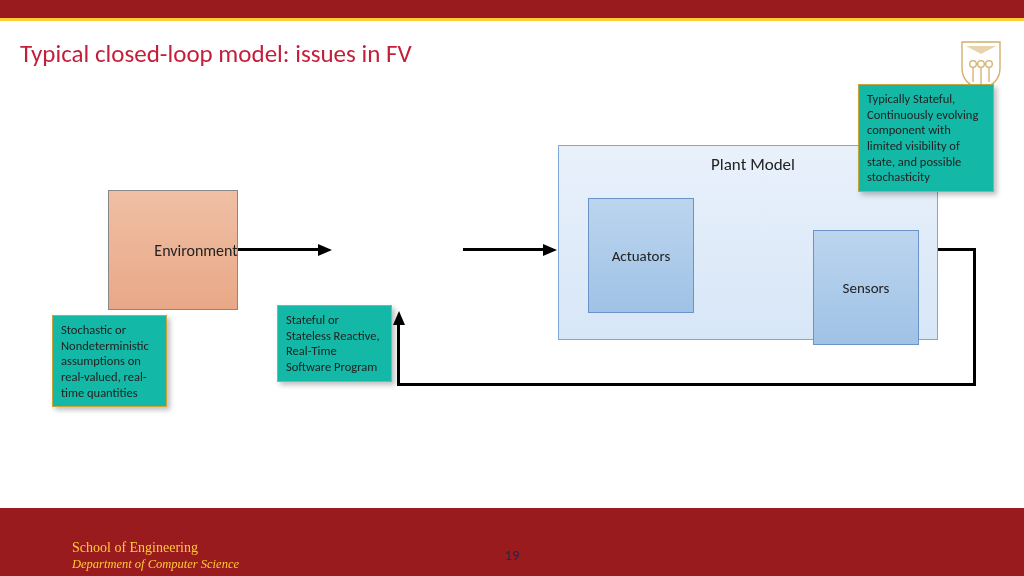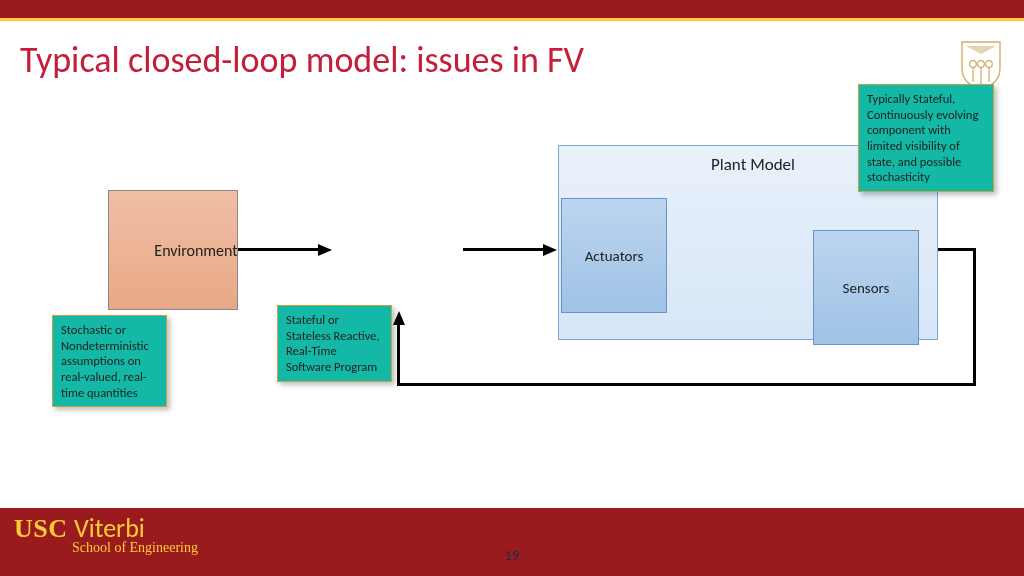--- a/index.html
+++ b/index.html
@@ -1,29 +1,29 @@
 <!DOCTYPE html>
 <html><head>
   <meta charset="utf-8">
   <style>
     * { margin: 0; padding: 0; box-sizing: border-box; }
     html, body { width: 1024px; height: 576px; font-family: Calibri, 'Segoe UI', Arial, sans-serif; background: #fff; overflow: hidden; }
     .top-bar { position: absolute; top: 0; left: 0; width: 1024px; height: 18px; background: #991b1e; }
     .gold-line { position: absolute; top: 18px; left: 0; width: 1024px; height: 3px; background: #ffcc33; }
-    .title { position: absolute; top: 38px; left: 20px; font-size: 36px; font-weight: 300; color: #c41e3a; font-family: Calibri, 'Segoe UI Light', sans-serif; }
+    .title { position: absolute; top: 38px; left: 20px; font-size: 25px; font-weight: 300; color: #c41e3a; font-family: Calibri, 'Segoe UI Light', sans-serif; }
     .crest { position: absolute; top: 40px; right: 22px; width: 42px; height: 50px; color: #d4af6a; }
 
     .diagram { position: absolute; top: 135px; left: 0; width: 1024px; height: 270px; }
     .box { position: absolute; display: flex; align-items: center; justify-content: center; font-size: 16px; color: #222; border: 1px solid #888; }
     .env-box   { left: 108px; top: 55px; width: 130px; height: 120px; background: linear-gradient(#f0bfa5,#e8a887); padding-left: 46px; }
     .ctrl-box  { left: 333px; top: 55px; width: 130px; height: 120px; background: linear-gradient(#cce5c8,#a9d1a3); }
     .plant-box { left: 558px; top: 10px; width: 380px; height: 195px; background: linear-gradient(#e9f1fb,#d7e6f7); border: 1px solid #7ea7d9; }
     .plant-title { position: absolute; top: 8px; width: 100%; text-align: center; font-size: 17px; color: #222; padding-left: 10px; }
     .plant-inner { position: absolute; top: 52px; width: 106px; height: 115px; background: linear-gradient(#bcd5ef,#9fc2e6); border: 1px solid #6b93c7; display:flex; align-items:center; justify-content:center; font-size:15px; text-align:center; }
-    .inner-a { left: 2px; }
+    .inner-a { left: 29px; }
     .inner-b { left: 136px; }
     .inner-c { left: 254px; margin-top: 32px; }
 
     .note { position: absolute; width: 115px; background: #14b8a6; border: 1px solid #c8a43d; box-shadow: 3px 3px 5px rgba(0,0,0,.25); font-size: 12.5px; line-height: 1.25; color: #222; padding: 6px 8px; }
     .note-env  { top: 315px; left: 52px; }
     .note-ctrl { top: 305px; left: 277px; }
     .note-plant{ top: 84px;  left: 858px; width: 136px; font-size: 12.5px; }
 
     .arrow-line { position: absolute; background: #000; }
     .arrow-head-right { position: absolute; width: 0; height: 0; border-top: 6px solid transparent; border-bottom: 6px solid transparent; border-left: 14px solid #000; }
@@ -75,19 +75,16 @@
     <div class="plant-inner inner-a">Actuators</div>
     <div class="plant-inner inner-c">Sensors</div>
   </div>
 </div>
 
 <div class="note note-env">Stochastic or Nondeterministic assumptions on real-valued, real-time quantities</div>
 <div class="note note-ctrl">Stateful or Stateless Reactive, Real-Time Software Program</div>
 <div class="note note-plant">Typically Stateful, Continuously evolving component with limited visibility of state, and possible stochasticity</div>
 
 <div class="footer">
-  <div class="usc">
-    <b>USC</b>
-    <span class="viterbi">Viterbi</span>
-  </div>
   <div class="soe">School of Engineering</div>
+  <div class="dcs">Department of  Computer Science</div>
   <div class="page">19</div>
 </div>
 
 </body></html>

